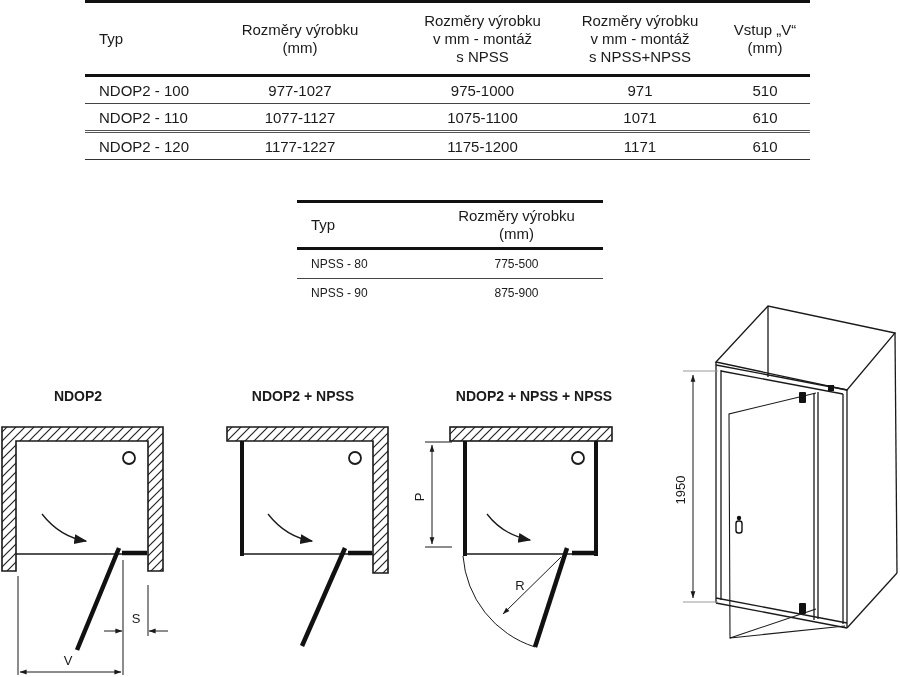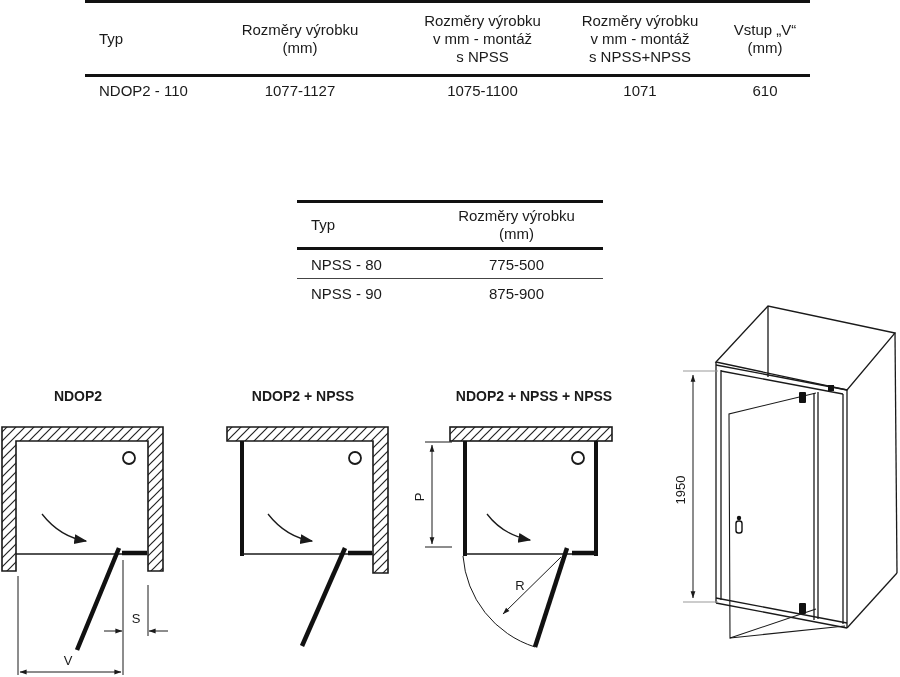--- a/index.html
+++ b/index.html
@@ -21,21 +21,21 @@
   .t1 .r2 td{border-top:1px solid #444;}
   .t1 .r3 td{border-top:3px double #555;}
   .t1 .r3 td{border-bottom:1px solid #333;}
   
   .t2{left:297px;top:200px;width:306px;}
   .t2 th{
     font-size:15px;font-weight:normal;line-height:18px;white-space:pre-line;
     text-align:center;vertical-align:middle;height:44px;
     border-top:3px solid #111;border-bottom:3px solid #111;
   }
-  .t2 td{font-size:15px;text-align:center;height:28px;vertical-align:middle;}
+  .t2 td{font-size:12px;text-align:center;height:28px;vertical-align:middle;}
   .t2 .c1{text-align:left;padding-left:14px;}
   .t2 .r2 td{border-top:1px solid #444;}
   .t2 .r3 td{border-top:3px double #555;border-bottom:1px solid #333;}
   .diag{position:absolute;left:0;top:290px;}
   svg text{font-family:"Liberation Sans", sans-serif;fill:#1a1a1a;}
   .dtitle{font-size:14px;font-weight:bold;}
   .dlabel{font-size:13px;}
 </style>
 </head>
 <body>
@@ -59,25 +59,39 @@
 v mm - montáž
 s NPSS</th>
         <th>Rozměry výrobku
 v mm - montáž
 s NPSS+NPSS</th>
         <th>Vstup „V“
 (mm)</th>
       </tr>
     </thead>
     <tbody>
+      <tr class="r1">
+        <td class="c1">NDOP2 - 100</td>
+        <td>977-1027</td>
+        <td>975-1000</td>
+        <td>971</td>
+        <td>510</td>
+      </tr>
       <tr class="r2">
         <td class="c1">NDOP2 - 110</td>
         <td>1077-1127</td>
         <td>1075-1100</td>
         <td>1071</td>
+        <td>610</td>
+      </tr>
+      <tr class="r3">
+        <td class="c1">NDOP2 - 120</td>
+        <td>1177-1227</td>
+        <td>1175-1200</td>
+        <td>1171</td>
         <td>610</td>
       </tr>
     </tbody>
   </table>
 
   <table class="t2">
     <colgroup>
         <col style="width:133px">
         <col style="width:173px">
       </colgroup>

